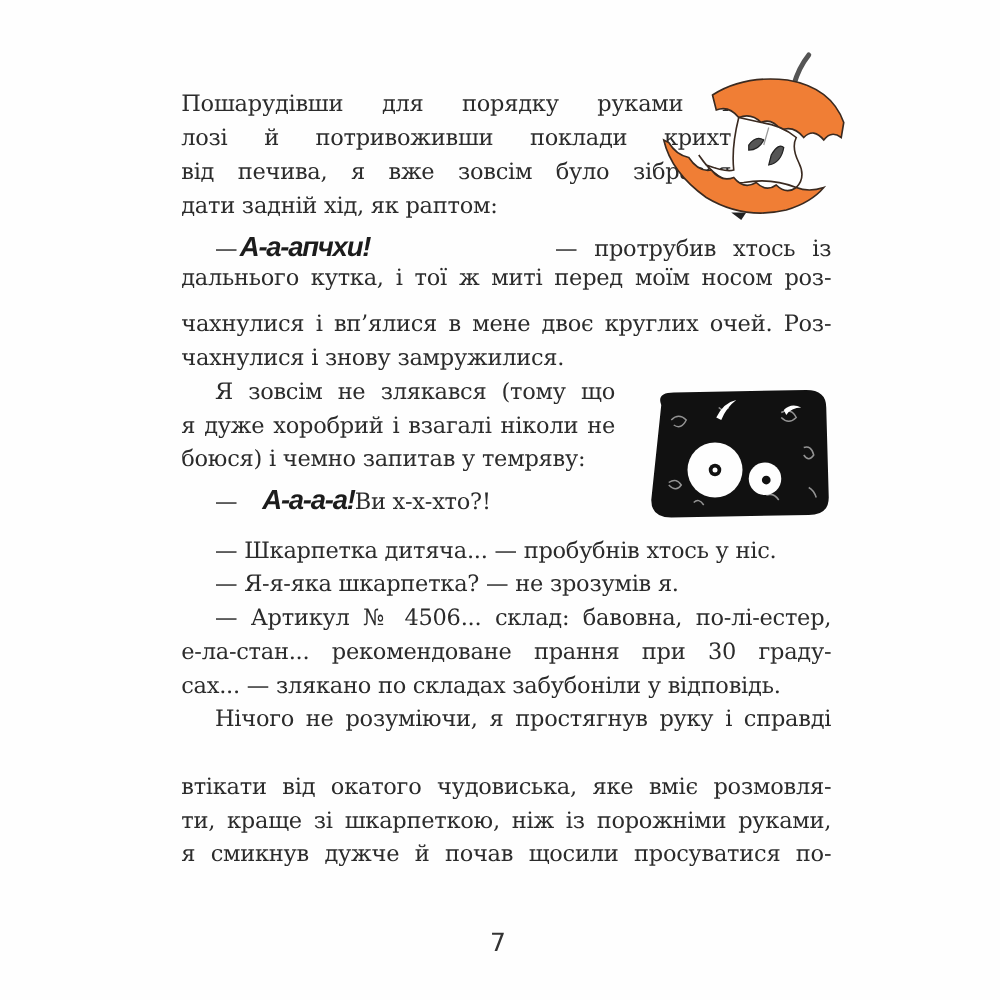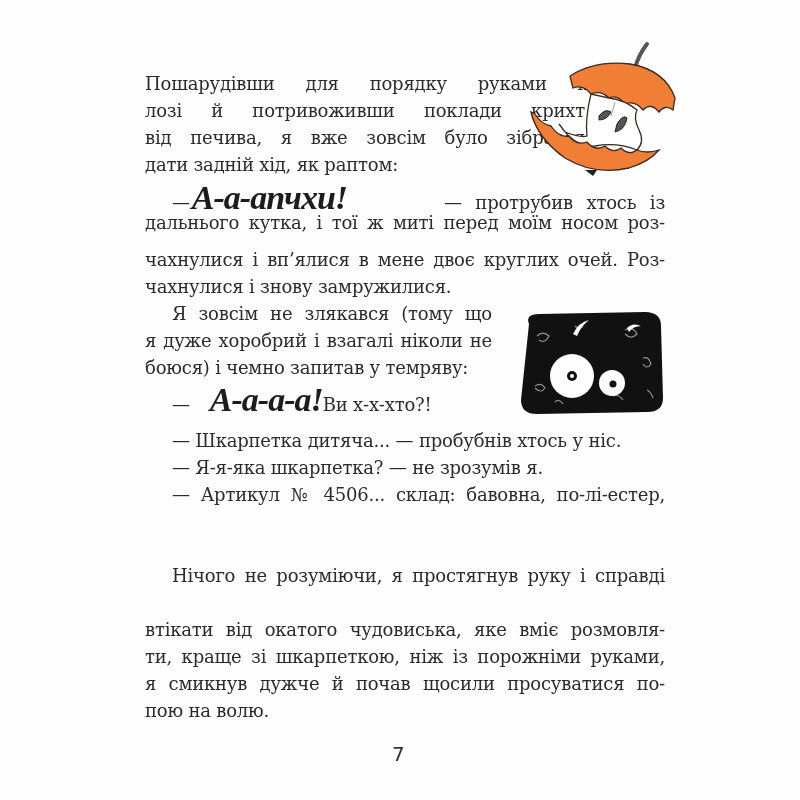--- a/index.html
+++ b/index.html
@@ -8,22 +8,22 @@
     font-family: "DejaVu Serif", "Liberation Serif", serif;
     color: #2b2b2b;
   }
   .page { position: absolute; left: 0; top: 0; width: 800px; height: 800px; background: #fefefe; }
   .line {
     position: absolute; left: 145px; font-size: 18px; line-height: 27px; white-space: nowrap;
     letter-spacing: -0.2px;
   }
   .j { text-align: justify; text-align-last: justify; }
   .script {
-    font-family: Liberation Serif, serif;
-    font-style: italic; font-weight: bold; font-size: 34px; letter-spacing: -1px;
+    font-family: Liberation Sans, sans-serif;
+    font-style: italic; font-weight: bold; font-size: 22px; letter-spacing: -1px;
     color: #1c1c1c; vertical-align: -3px;
   }
   .pagenum { position: absolute; left: 392px; top: 742px; font-size: 20px; color: #333;
     font-family: "DejaVu Sans", sans-serif; }
   .illus { position: absolute; }
 </style>
 </head>
 <body>
 
 <div class="page">
@@ -50,26 +50,27 @@
   <div class="line" style="top:386px;left:172px;display:flex;align-items:baseline">
     <span>—</span>
     <span class="script" style="margin-left:20px">А-а-а-а!</span>
     <span style="margin-left:0">Ви х-х-хто?!</span>
   </div>
 
   <div class="line" style="top:427px;left:172px">— Шкарпетка дитяча... — пробубнів хтось у ніс.</div>
   <div class="line" style="top:454px;left:172px">— Я-я-яка шкарпетка? — не зрозумів я.</div>
   <div class="line j" style="top:481px;left:172px;width:493px">— Артикул № 4506... склад: бавовна, по-лі-естер,</div>
 
+  <div class="line j" style="top:508px;width:520px">е-ла-стан... рекомендоване прання при 30 граду-</div>
+  <div class="line" style="top:535px">сах... — злякано по складах забубоніли у відповідь.</div>
 
   <div class="line j" style="top:562px;left:172px;width:493px">Нічого не розуміючи, я простягнув руку і справді</div>
   <div class="line j" style="top:616px;width:520px">втікати від окатого чудовиська, яке вміє розмовля-</div>
   <div class="line j" style="top:643px;width:520px">ти, краще зі шкарпеткою, ніж із порожніми руками,</div>
   <div class="line j" style="top:670px;width:520px">я смикнув дужче й почав щосили просуватися по-</div>
-  <div class="line" style="top:697px">пою на волю.</div>
 
   <div class="pagenum">7</div>
 
   <svg class="illus" style="left:525px;top:38px" width="160" height="150" viewBox="0 0 160 150">
 
     <path d="M110 30 Q114 16 122 6" stroke="#555" stroke-width="4" fill="none" stroke-linecap="round"></path>
 
     <path d="M45 38 Q70 22 105 26 Q140 32 150 60 L148 72 Q140 66 134 74 Q126 64 118 72 Q110 62 100 66 Q92 56 84 60 Q76 52 66 56 Q58 46 48 50 Z" fill="#f07e35" stroke="#3a2a20" stroke-width="1.3"></path>
 
     <path d="M66 56 Q60 80 62 98 Q56 100 40 94 L34 86 Q50 110 70 108 Q92 104 112 112 Q120 104 114 92 Q108 80 112 72 Q100 62 84 60 Z" fill="#ffffff" stroke="#3a2a20" stroke-width="1.3"></path>

